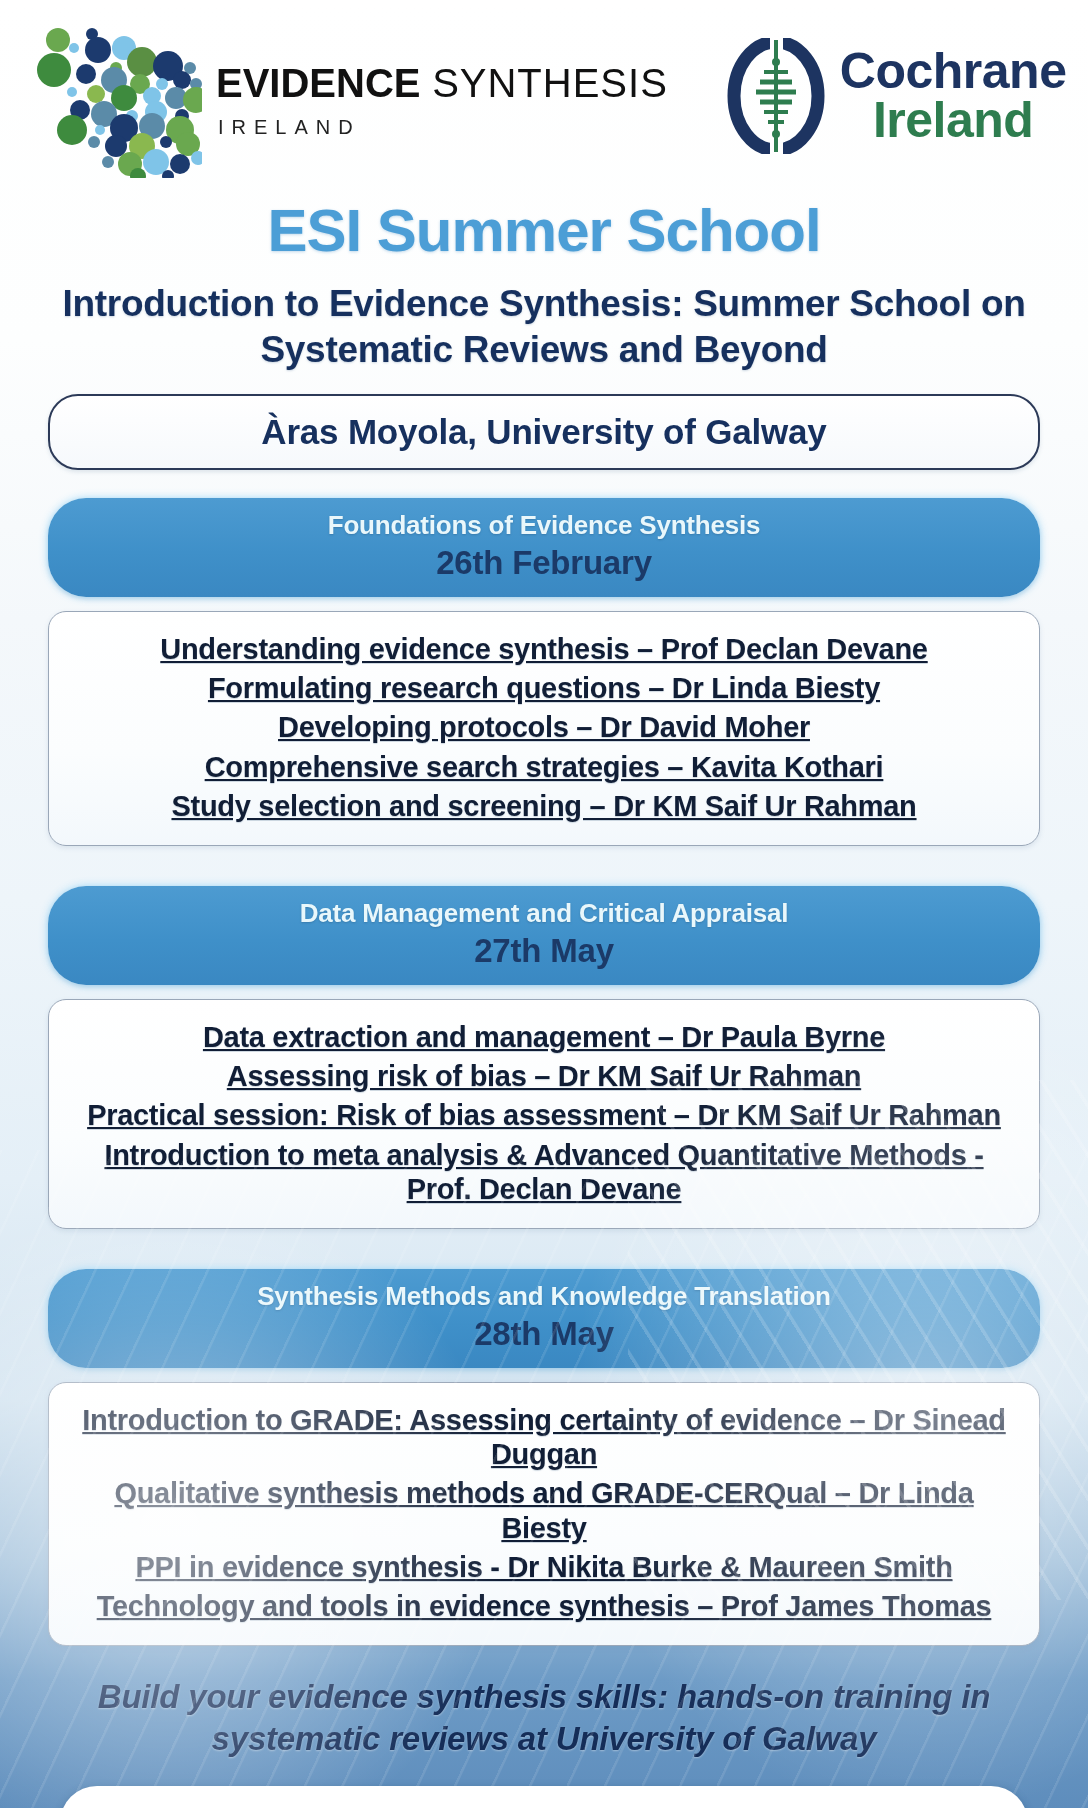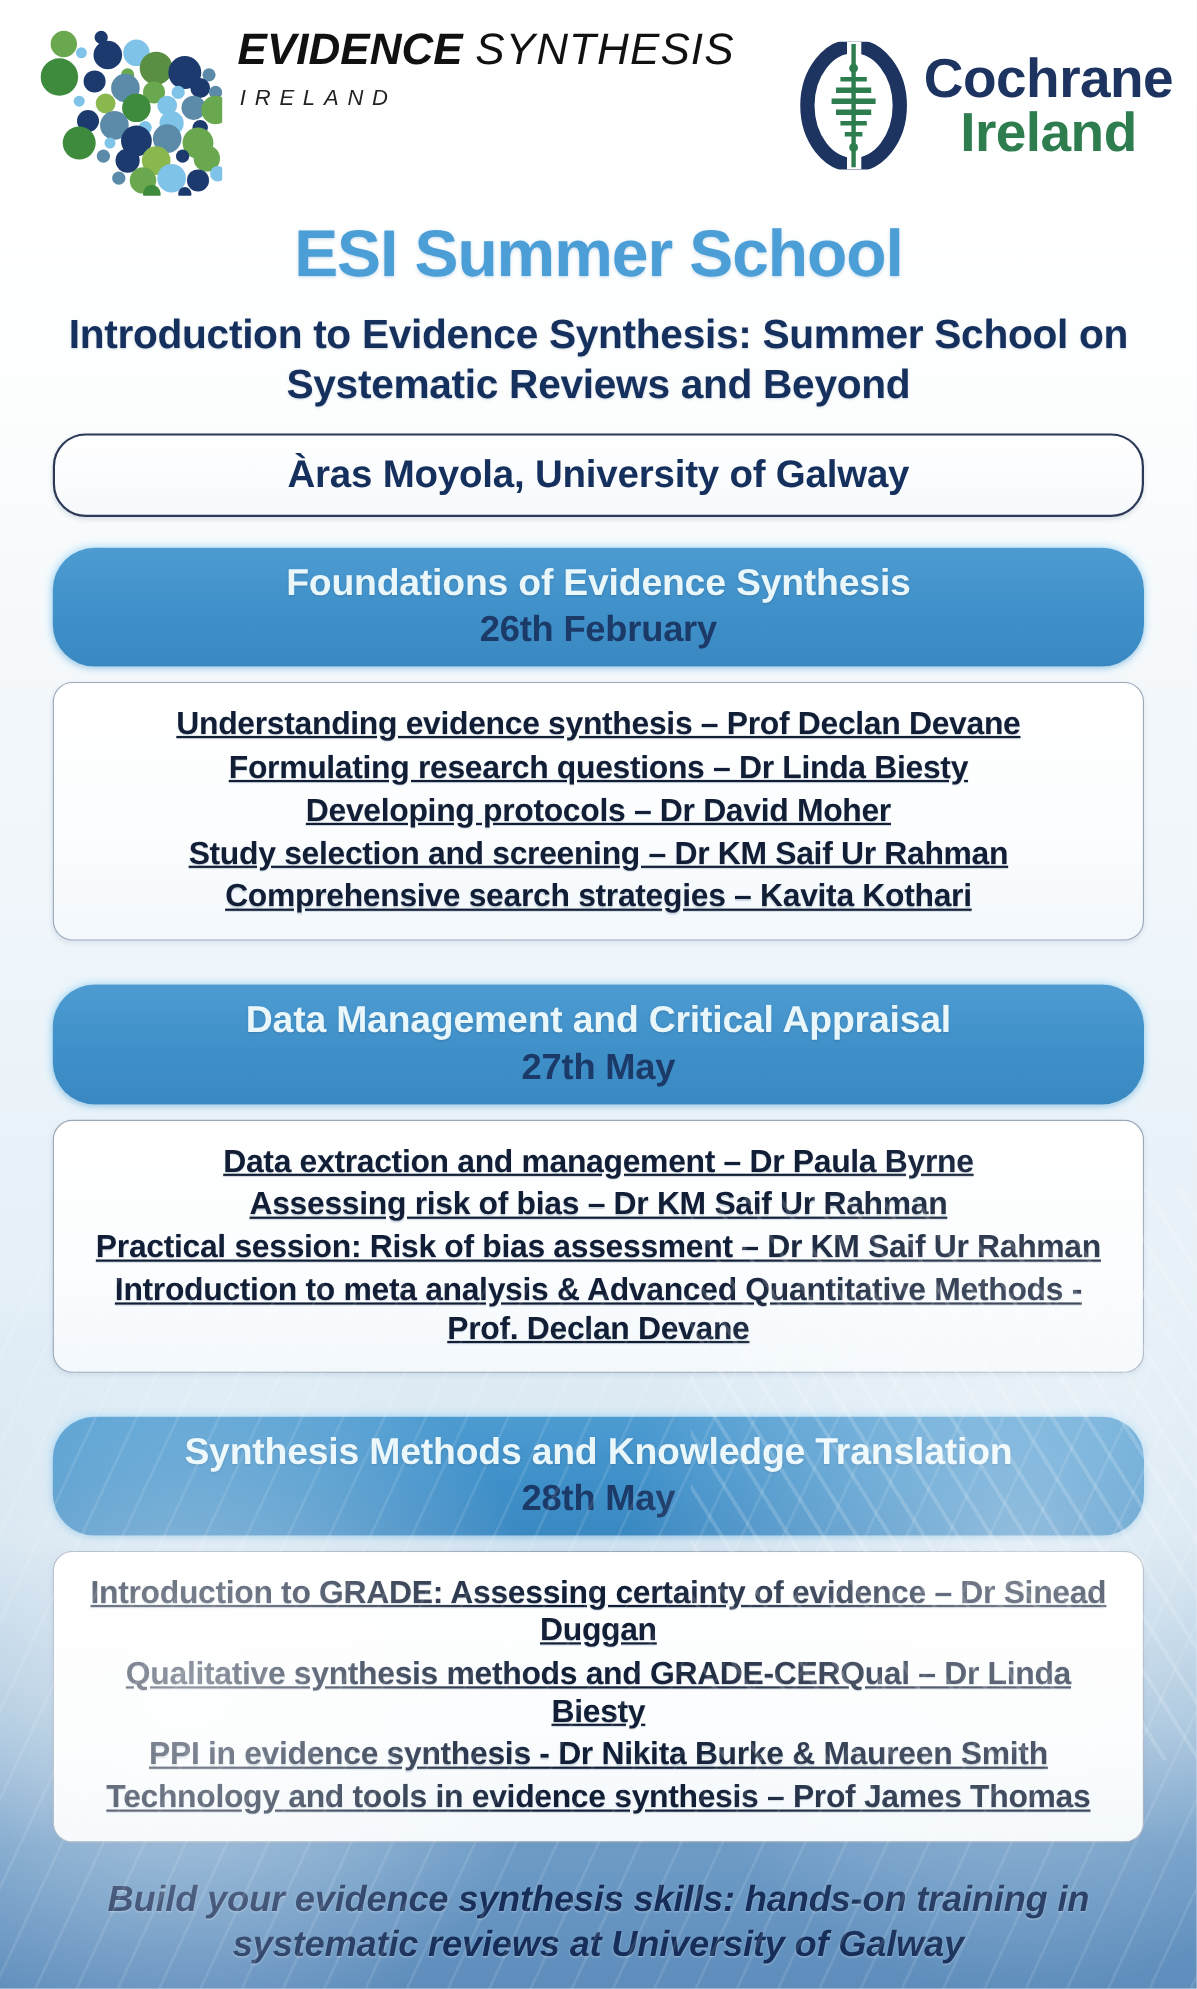--- a/index.html
+++ b/index.html
@@ -86,23 +86,22 @@
   .logo-bar {
     position: relative;
     height: 195px;
     display: flex;
     align-items: center;
     padding-left: 30px;
   }
 
   .esi-logo {
     display: flex;
-    align-items: flex-start;
+    align-items: center;
     gap: 14px;
-    font-style: italic;
   }
   .esi-mark { width: 172px; height: 160px; flex: none; }
   .esi-wordmark {
     display: flex;
     flex-direction: column;
     align-items: flex-start;
     margin-top: 6px;
   }
   .esi-line1 {
     font-size: 40px;
@@ -192,21 +191,21 @@
   .session + .session { margin-top: 40px; }
 
   .session-header {
     border-radius: 38px;
     background: linear-gradient(to bottom, #4d9bd1 0%, #3f90c9 55%, #3a88c2 100%);
     padding: 12px 0 14px 0;
     text-align: center;
     box-shadow: 0 0 9px rgba(150,215,250,0.85), 0 2px 4px rgba(70,110,150,0.25);
   }
   .session-title {
-    font-size: 34px;
+    font-size: 26px;
     font-weight: bold;
     color: #e9f7fb;
     line-height: 1.18;
     letter-spacing: -0.2px;
     text-shadow: 0 1px 2px rgba(40,90,130,0.4);
   }
   .session-date {
     font-size: 33px;
     font-weight: bold;
     color: #1b3a68;
@@ -370,22 +369,22 @@
 
     <div class="session">
       <div class="session-header">
         <div class="session-title">Foundations of Evidence Synthesis</div>
         <div class="session-date">26th February</div>
       </div>
       <div class="session-body">
         <div class="topic">Understanding evidence synthesis – Prof Declan Devane</div>
         <div class="topic">Formulating research questions – Dr Linda Biesty</div>
         <div class="topic">Developing protocols – Dr David Moher</div>
+        <div class="topic">Comprehensive search strategies – Kavita Kothari</div>
         <div class="topic">Study selection and screening – Dr KM Saif Ur Rahman</div>
-        <div class="topic">Comprehensive search strategies – Kavita Kothari</div>
       </div>
     </div>
 
     <div class="session">
       <div class="session-header">
         <div class="session-title">Data Management and Critical Appraisal</div>
         <div class="session-date">27th May</div>
       </div>
       <div class="session-body">
         <div class="topic">Data extraction and management – Dr Paula Byrne</div>

